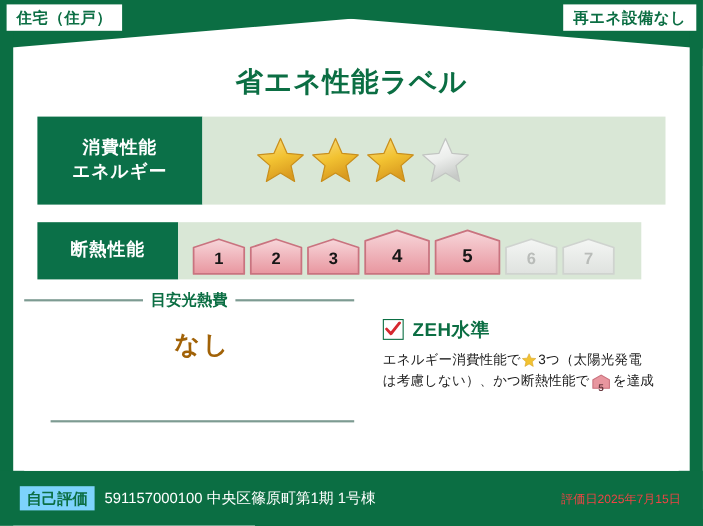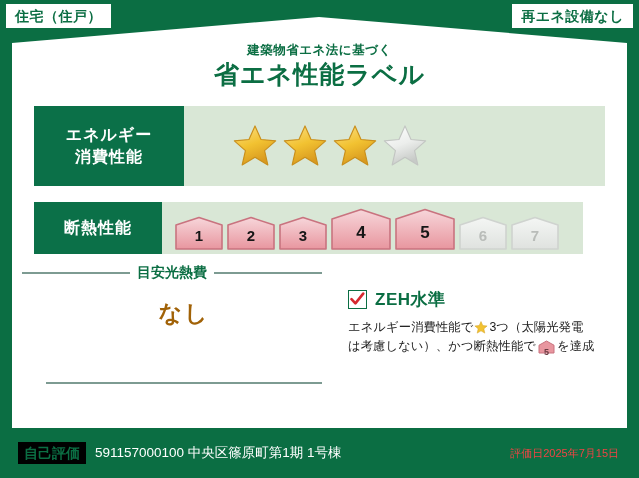--- a/index.html
+++ b/index.html
@@ -145,21 +145,21 @@
     position:absolute;left:0;right:0;bottom:0px;text-align:center;
     font-size:9px;font-weight:bold;color:#6b3b42;
   }
 
   
   .footer{
     position:absolute;left:0;bottom:0;width:639px;height:50px;
     display:flex;align-items:center;
   }
   .self-eval{
-    margin-left:18px;background:#000000;color:#0b6e43;
+    margin-left:18px;background:#7dd3fc;color:#0b6e43;
     font-weight:bold;font-size:14px;padding:3px 6px;line-height:1.2;
     white-space:nowrap;
   }
   .foot-id{
     color:#ffffff;font-size:13.5px;margin-left:9px;white-space:nowrap;
   }
   .foot-date{
     color:#ef4444;font-size:11px;margin-left:auto;margin-right:20px;white-space:nowrap;
   }
 </style>
@@ -170,29 +170,28 @@
 
   <div class="green-top"></div>
   <div class="white-chevron"></div>
   <div class="green-left"></div>
   <div class="green-right"></div>
   <div class="green-bottom"></div>
 
   <div class="badge badge-right">再エネ設備なし</div>
   <div class="badge badge-left">住宅（住戸）</div>
 
-  <div class="sub-title">建築物省エネ法に基づく</div>
   <div class="main-title">省エネ性能ラベル</div>
 
   <div class="card">
 
     <div class="row" id="row-energy">
       <div class="row-label">
+        <span>消費性能</span>
         <span>エネルギー</span>
-        <span>消費性能</span>
       </div>
       <div class="row-body" id="star-container">
           <svg class="star" viewBox="0 0 48 46">
             <defs>
               <linearGradient id="g0" x1="0" y1="0" x2="0.4" y2="1">
                 <stop offset="0%" stop-color="#fbe08a"></stop>
                 <stop offset="55%" stop-color="#f2c231"></stop>
                 <stop offset="100%" stop-color="#d99a1f"></stop>
               </linearGradient>
             </defs>

